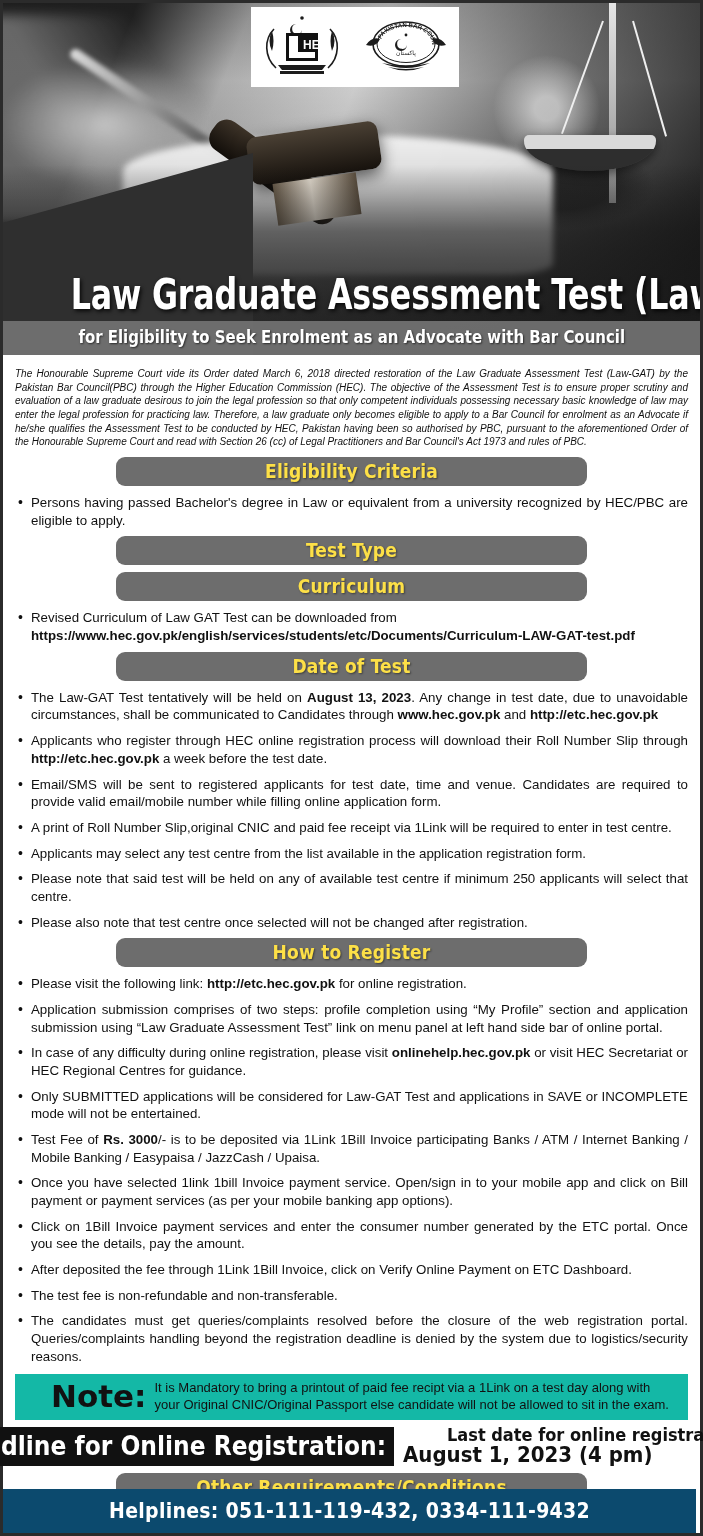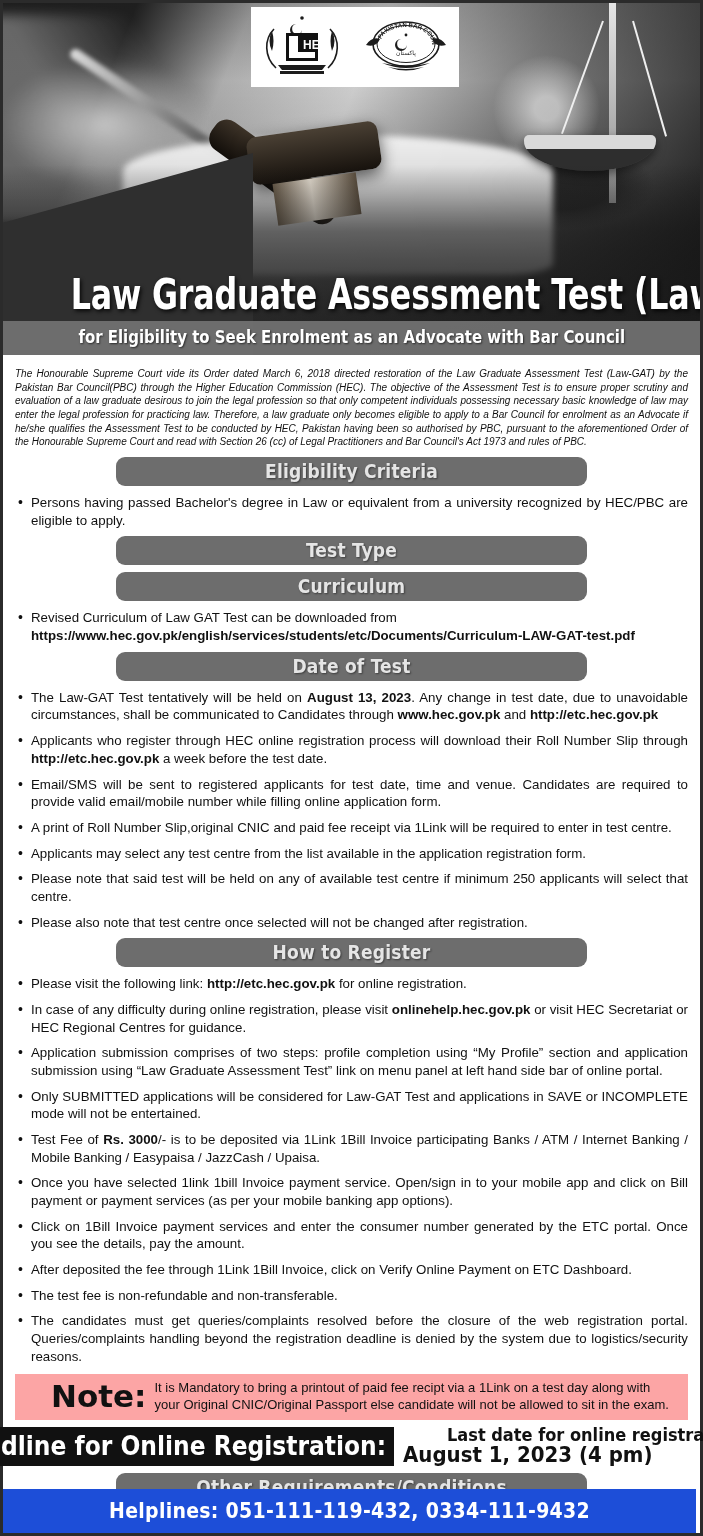--- a/index.html
+++ b/index.html
@@ -131,39 +131,39 @@
     margin:4px 0 8px;font-size:10px;line-height:1.37;text-align:justify;
     font-family:"Liberation Sans Narrow","Liberation Sans",sans-serif;
     font-style:italic;
   }
   .sec-head{
     margin:7px auto 5px;width:70%;
     background:#6d6d6d;border-radius:9px;
     text-align:center;padding:3px 0 4px;
   }
   .sec-head span{
-    color:#e5e5e5;font-weight:700;font-size:19px;
+    color:#fde047;font-weight:700;font-size:19px;
     font-family:"Liberation Sans Narrow","DejaVu Sans Condensed","Liberation Sans",sans-serif;
     letter-spacing:.2px;text-shadow:1px 1px 2px rgba(0,0,0,.45);
   }
   ul.bullets{margin:0 0 4px;padding:0;list-style:none;}
   ul.bullets li{
     position:relative;padding-left:16px;margin:8px 0 1px;
     font-size:13.3px;line-height:1.33;text-align:justify;
     font-family:"Liberation Sans Narrow","Liberation Sans",sans-serif;
   }
   ul.bullets li:before{
     content:"•";position:absolute;left:3px;top:-1px;font-size:14px;
   }
   ul.bullets li b{font-weight:700;}
   .nojust{text-align:left !important;}
 
   
   .note-box{
-    background:#fca5a5;margin:9px 0 6px;padding:5px 10px 6px 8px;
+    background:#14b8a6;margin:9px 0 6px;padding:5px 10px 6px 8px;
     display:flex;align-items:center;gap:8px;
   }
   .note-label{
     font-family:"DejaVu Sans","Liberation Sans",sans-serif;
     font-weight:700;font-size:31px;line-height:1;flex:0 0 auto;padding-left:28px;
   }
   .note-text{
     font-size:13px;line-height:1.32;
     font-family:"Liberation Sans Narrow","Liberation Sans",sans-serif;
   }
@@ -184,21 +184,21 @@
     margin-left:44px;
   }
   .deadline-date{
     font-weight:700;font-size:22px;white-space:nowrap;display:block;
     font-family:"Liberation Sans Narrow","DejaVu Sans Condensed","Liberation Sans",sans-serif;
   }
 
   
   .footer{
     position:absolute;left:0;right:4px;bottom:0;height:44px;
-    background:#1d4ed8;display:flex;align-items:center;justify-content:center;
+    background:#0c4a6e;display:flex;align-items:center;justify-content:center;
   }
   .footer span{
     color:#fff;font-weight:700;font-size:21px;
     font-family:"Liberation Sans Narrow","DejaVu Sans Condensed","Liberation Sans",sans-serif;
     letter-spacing:.3px;
   }
 </style>
 </head>
 <body>
 
@@ -302,22 +302,22 @@
       <li class="nojust">Applicants may select any test centre from the list available in the application registration form.</li>
       <li>Please note that said test will be held on any of available test centre if minimum 250 applicants will select that centre.</li>
       <li class="nojust">Please also note that test centre once selected will not be changed after registration.</li>
     </ul>
 
     <div class="sec-head">
       <span>How to Register</span>
     </div>
     <ul class="bullets">
       <li class="nojust"><span>Please visit the following link: </span><b>http://etc.hec.gov.pk</b><span> for online registration.</span></li>
+      <li>Application submission comprises of two steps: profile completion using “My Profile” section and application submission using “Law Graduate Assessment Test” link on menu panel at left hand side bar of online portal.</li>
       <li><span>In case of any difficulty during online registration, please visit </span><b>onlinehelp.hec.gov.pk</b><span> or visit HEC Secretariat or HEC Regional Centres for guidance.</span></li>
-      <li>Application submission comprises of two steps: profile completion using “My Profile” section and application submission using “Law Graduate Assessment Test” link on menu panel at left hand side bar of online portal.</li>
       <li>Only SUBMITTED applications will be considered for Law-GAT Test and applications in SAVE or INCOMPLETE mode will not be entertained.</li>
       <li><span>Test Fee of </span><b>Rs. 3000</b><span>/- is to be deposited via 1Link 1Bill Invoice participating Banks / ATM / Internet Banking / Mobile Banking / Easypaisa / JazzCash / Upaisa.</span></li>
       <li>Once you have selected 1link 1bill Invoice payment service. Open/sign in to your mobile app and click on Bill payment or payment services (as per your mobile banking app options).</li>
       <li>Click on 1Bill Invoice payment services and enter the consumer number generated by the ETC portal. Once you see the details, pay the amount.</li>
       <li class="nojust">After deposited the fee through 1Link 1Bill Invoice, click on Verify Online Payment on ETC Dashboard.</li>
       <li class="nojust">The test fee is non-refundable and non-transferable.</li>
       <li>The candidates must get queries/complaints resolved before the closure of the web registration portal. Queries/complaints handling beyond the registration deadline is denied by the system due to logistics/security reasons.</li>
     </ul>
 
     <div class="note-box">

